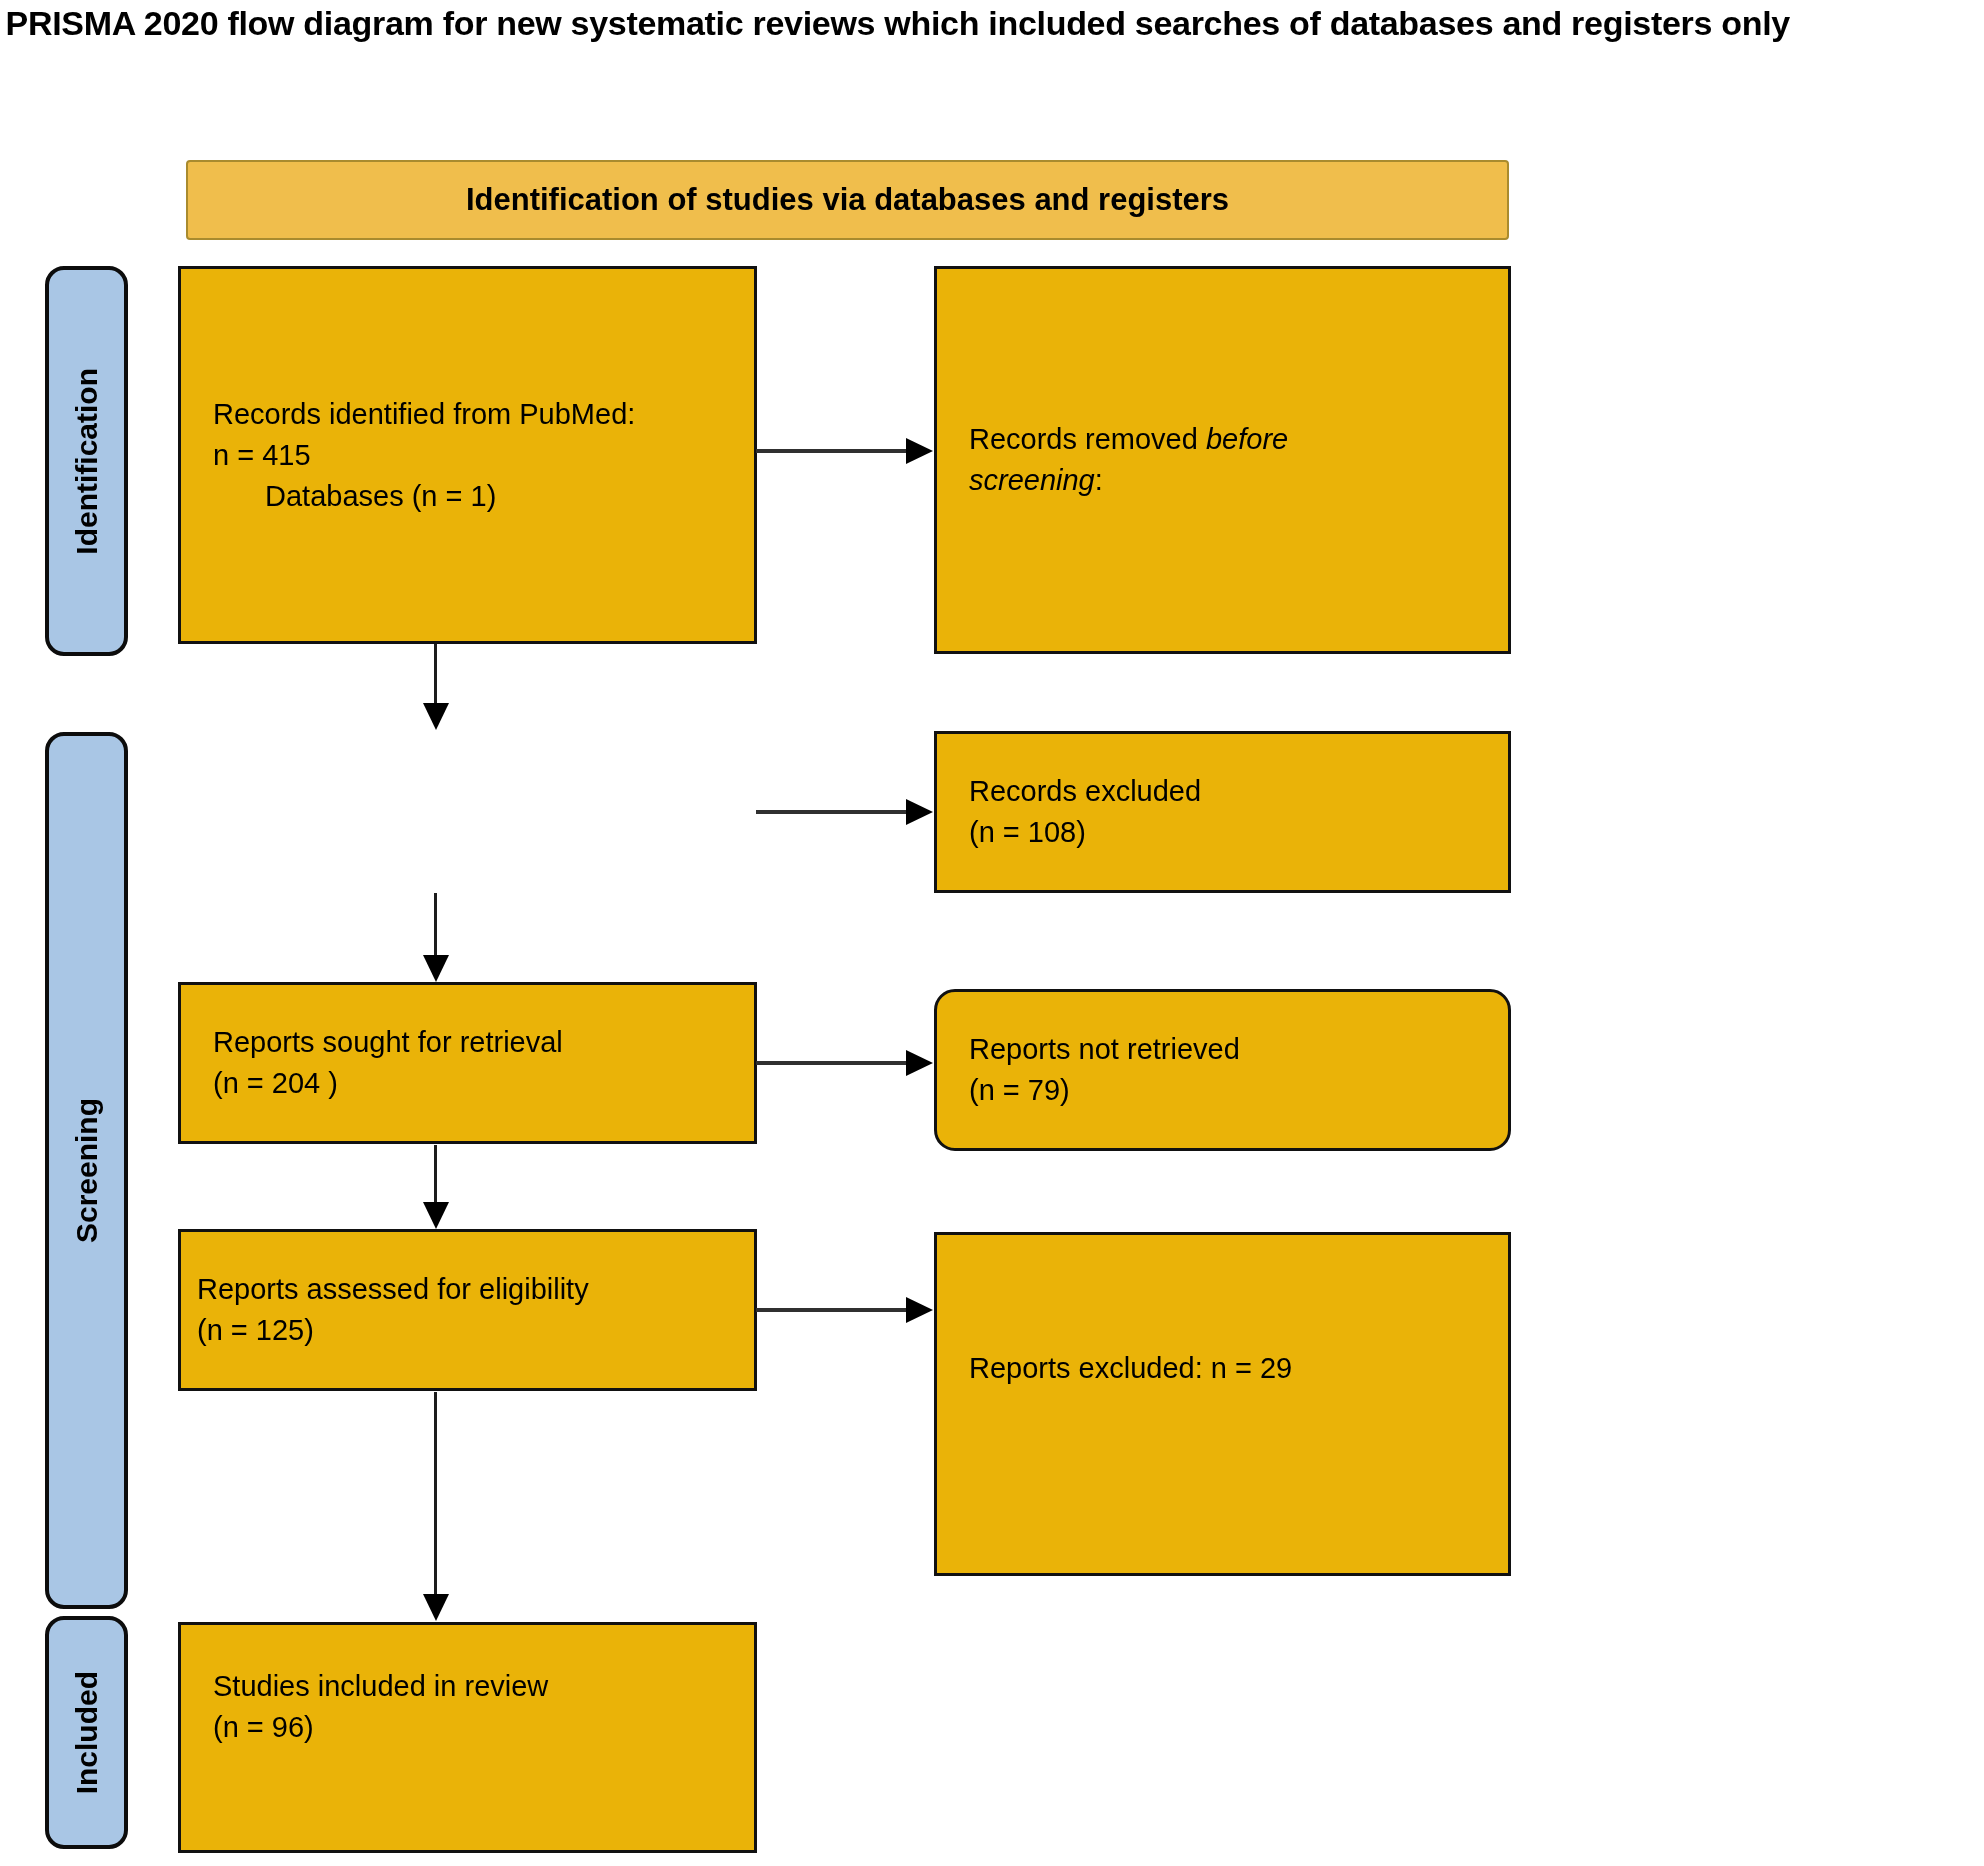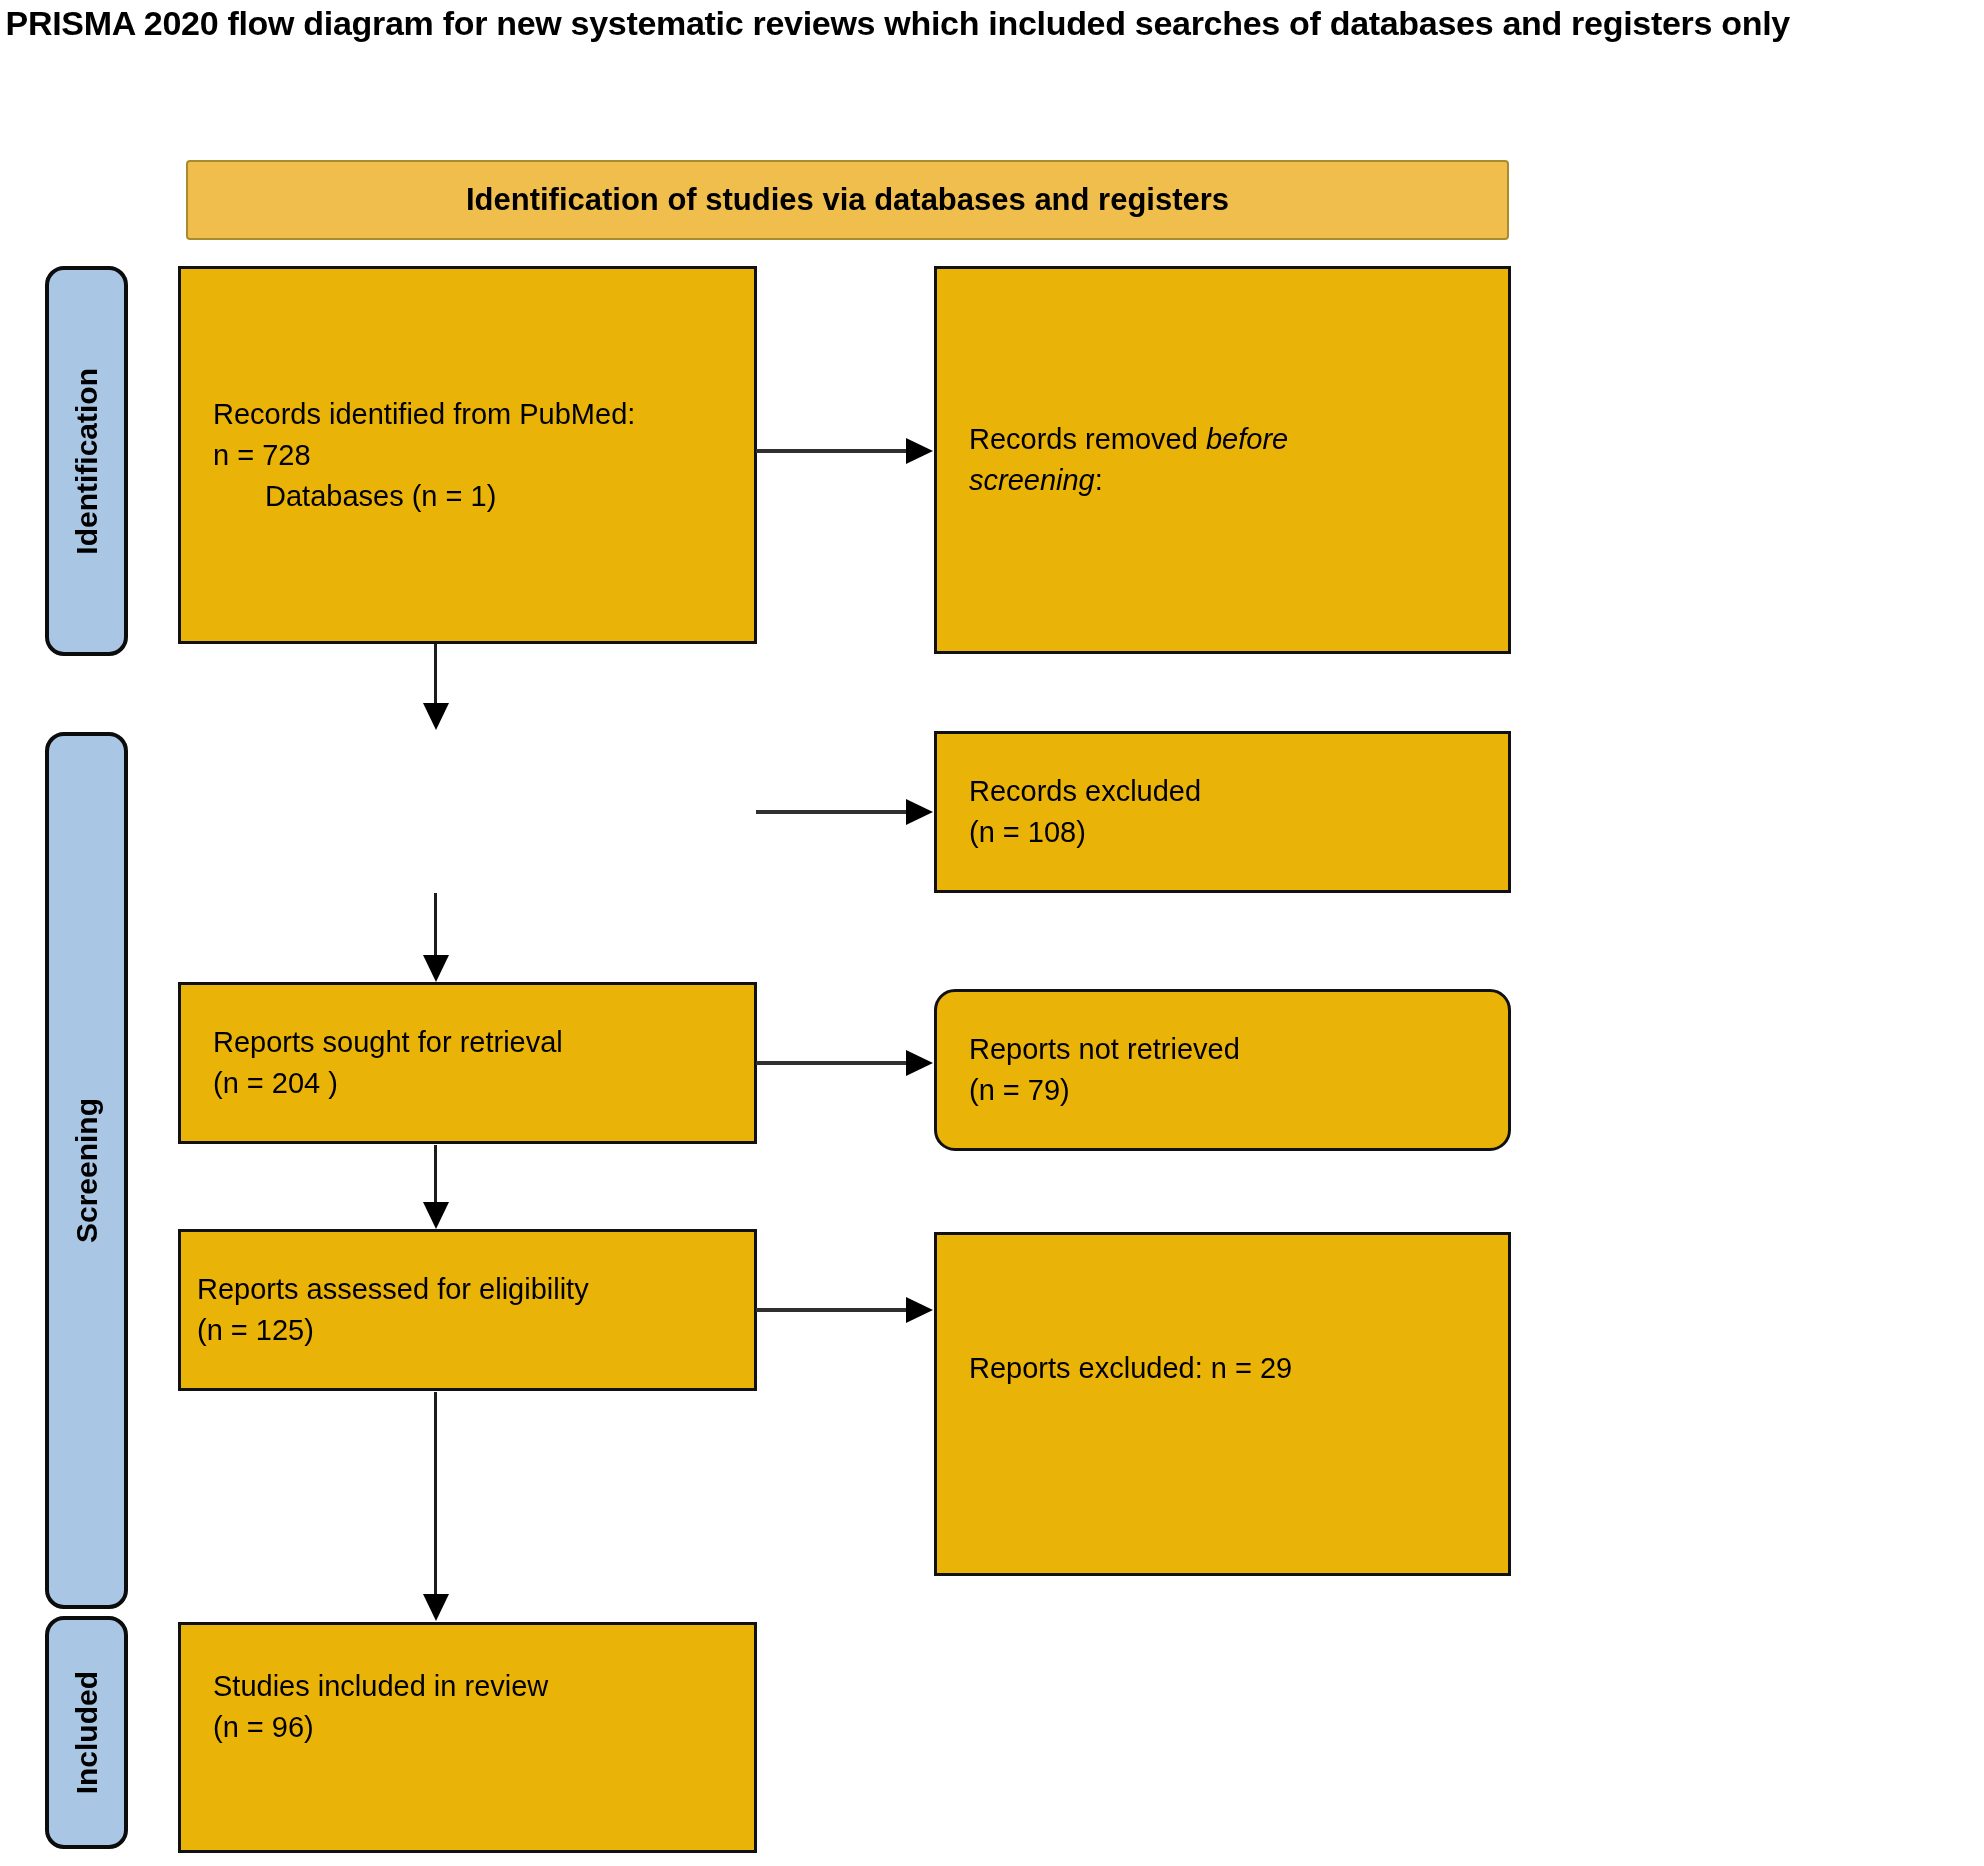--- a/index.html
+++ b/index.html
@@ -131,21 +131,21 @@
   </div>
   <div class="side side-screening">
     <span class="vtext">Screening</span>
   </div>
   <div class="side side-included">
     <span class="vtext">Included</span>
   </div>
 
   <div class="box col-left box-a">
     <div>Records identified from PubMed:</div>
-    <div>n = 728</div>
+    <div>n = 415</div>
     <div class="indent-a">Databases (n = 1)</div>
   </div>
 
   <div class="box col-right box-a2">
     <div><span>Records removed </span><span class="italic prewrap">before
 screening</span><span>:</span></div>
   </div>
 
 
   <div class="box col-right box-b2 prewrap">Records excluded

